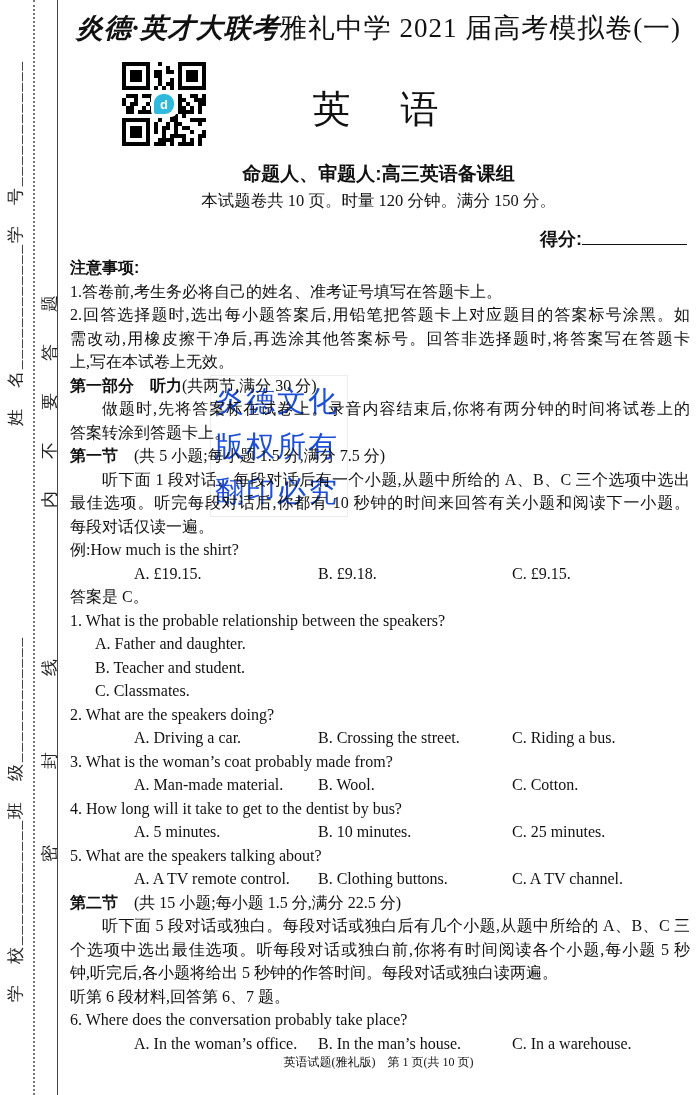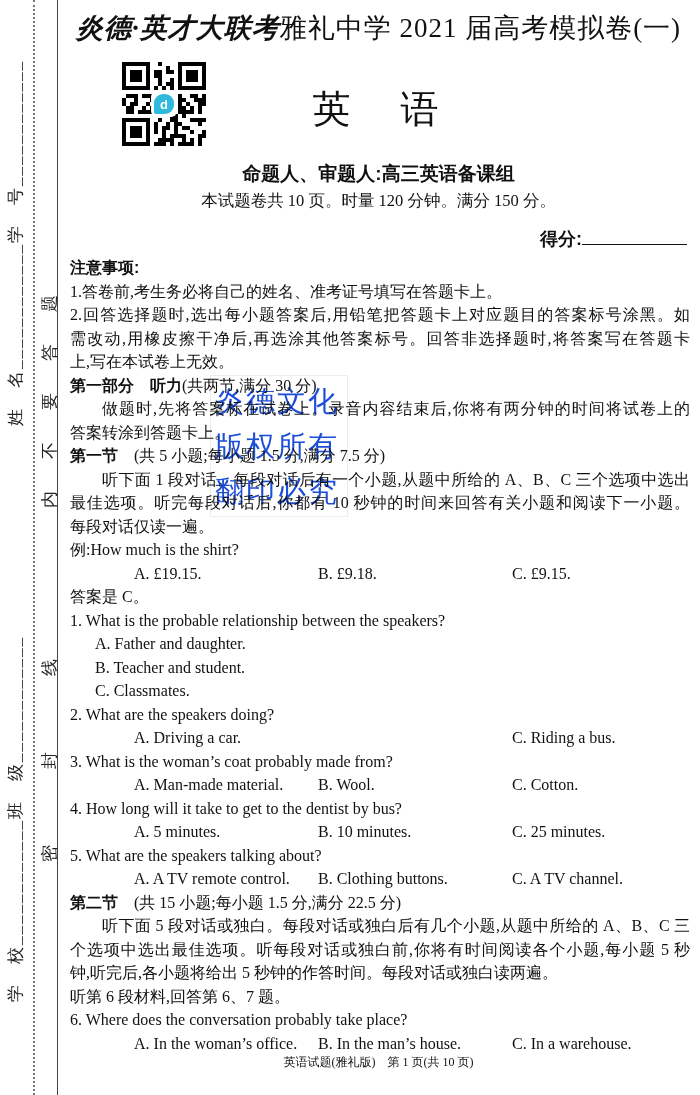--- a/index.html
+++ b/index.html
@@ -319,20 +319,21 @@
       <span class="opt oC">C.  £9.15.</span>
     </div>
     <div class="line"><span>答案是 C。</span></div>
     <div class="line"><span>1. What is the probable relationship between the speakers?</span></div>
     <div class="line"><span class="optA1">A.  Father and daughter.</span></div>
     <div class="line"><span class="optA1">B.  Teacher and student.</span></div>
     <div class="line"><span class="optA1">C.  Classmates.</span></div>
     <div class="line"><span>2. What are the speakers doing?</span></div>
     <div class="line">
       <span class="opt oA">A.  Driving a car.</span>
+      <span class="opt oB">B.  Crossing the street.</span>
       <span class="opt oC">C.  Riding a bus.</span>
     </div>
     <div class="line"><span>3. What is the woman’s coat probably made from?</span></div>
     <div class="line">
       <span class="opt oA">A.  Man-made material.</span>
       <span class="opt oB">B.  Wool.</span>
       <span class="opt oC">C.  Cotton.</span>
     </div>
     <div class="line"><span>4. How long will it take to get to the dentist by bus?</span></div>
     <div class="line">

